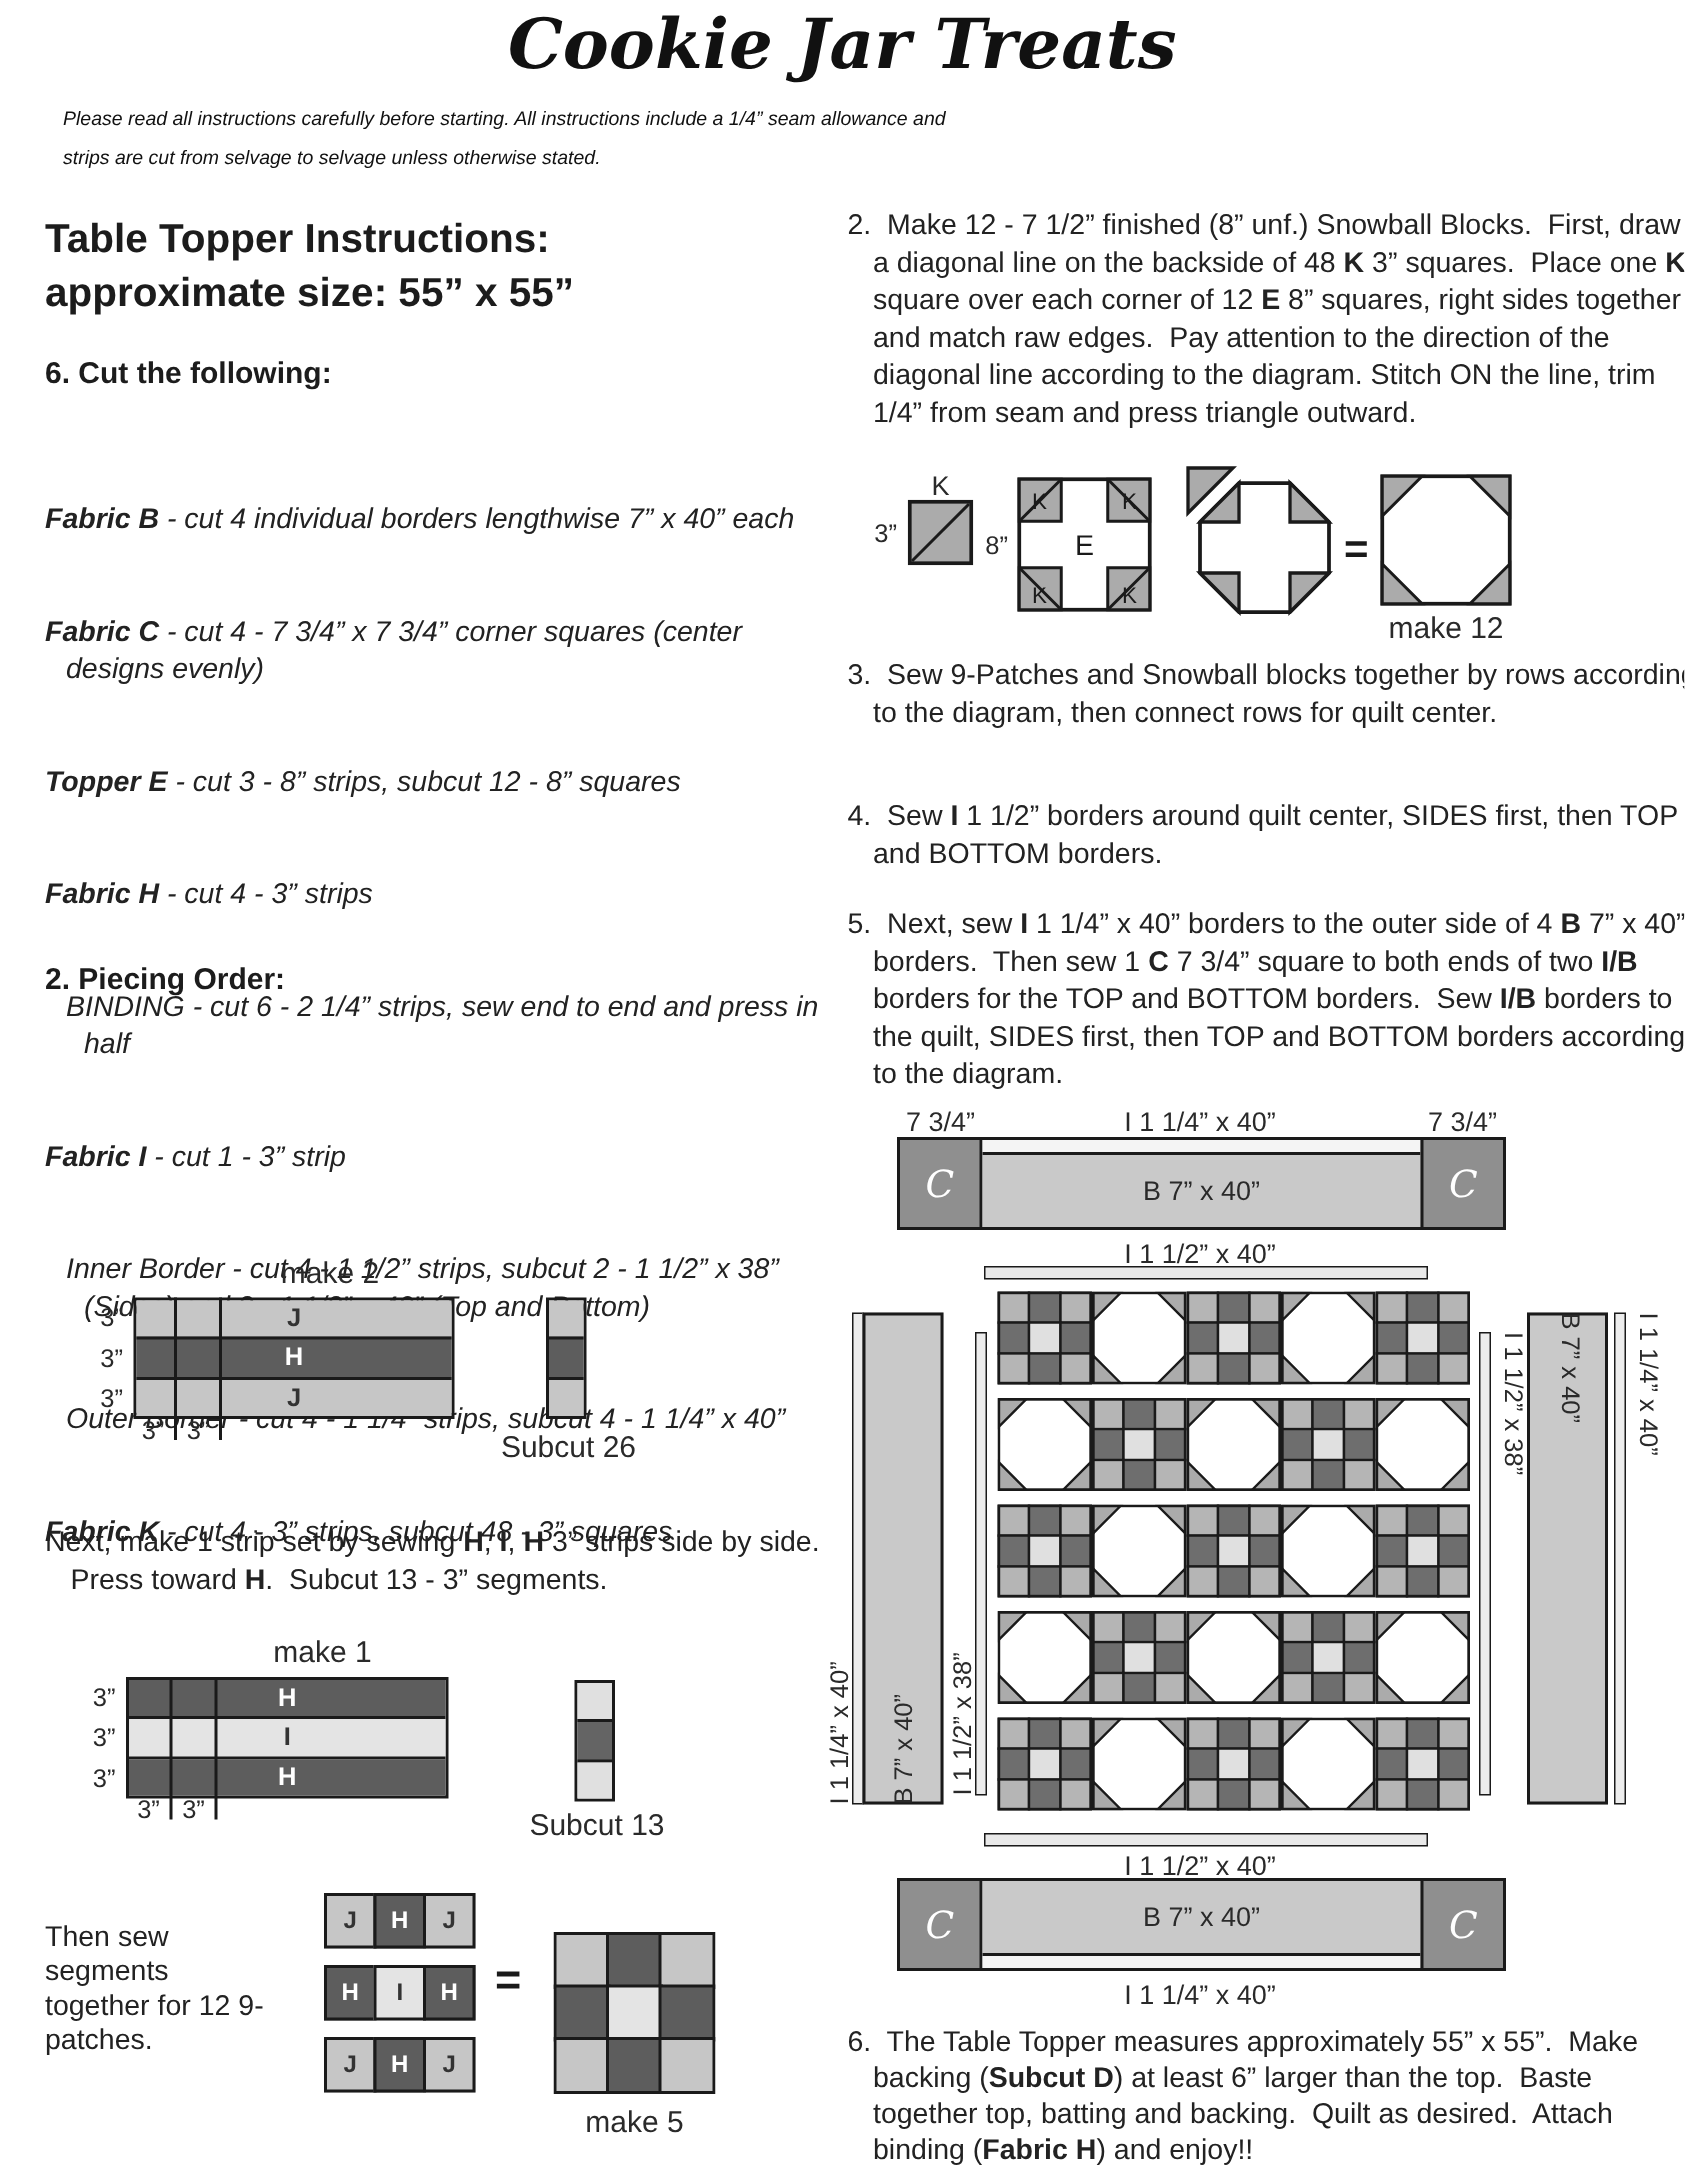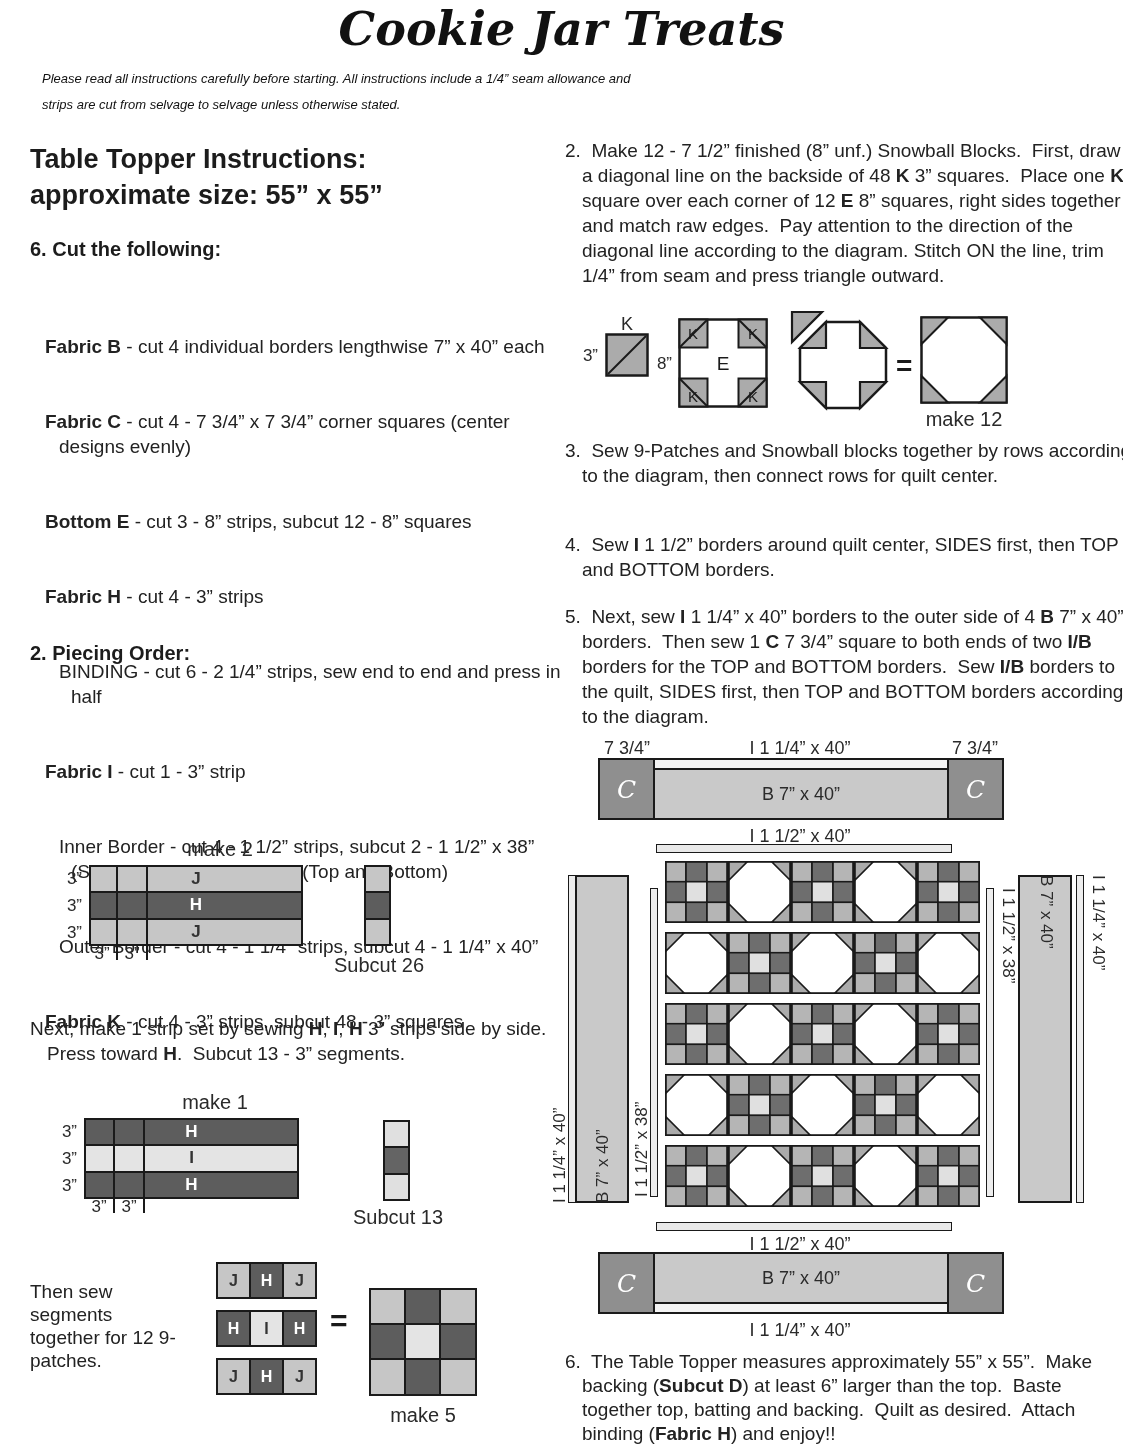--- a/index.html
+++ b/index.html
@@ -64,24 +64,24 @@
     <div>strips are cut from selvage to selvage unless otherwise stated.</div>
   </div>
 
   <div class="abs" style="left:14px;top:138px;width:535px;height:1309px;margin-left:16px;">
 
     <div class="abs h-main" style="left:0;top:6px;">Table Topper Instructions:</div>
     <div class="abs h-main" style="left:0;top:42px;">approximate size: 55” x 55”</div>
 
     <div class="abs h-sub" style="left:0;top:100px;">6.  Cut the following:</div>
 
-    <div class="abs cutlist" style="left:15px;top:146px;width:535px;">
+    <div class="abs cutlist" style="left:0;top:146px;width:535px;font-style:italic;">
       <div class="cut-item"><span class="b">Fabric B</span><span> - cut 4 individual borders lengthwise 7” x 40” each</span></div>
       <div class="cut-item"><span class="b">Fabric C</span><span> - cut 4 - 7 3/4” x 7 3/4” corner squares (center designs evenly)</span></div>
-      <div class="cut-item"><span class="b">Bottom E</span><span> - cut 3 - 8” strips, subcut 12 - 8” squares</span></div>
+      <div class="cut-item"><span class="b">Topper E</span><span> - cut 3 - 8” strips, subcut 12 - 8” squares</span></div>
       <div class="cut-item"><span class="b">Fabric H</span><span> - cut 4 - 3” strips</span></div>
       <div class="cut-sub">BINDING - cut 6 - 2 1/4” strips, sew end to end and press in half</div>
       <div class="cut-item"><span class="b">Fabric I</span><span> - cut 1 - 3” strip</span></div>
       <div class="cut-sub">Inner Border - cut 4 - 1 1/2” strips, subcut 2 - 1 1/2” x 38” (Sides) and 2 - 1 1/2” x 40” (Top and Bottom)</div>
       <div class="cut-sub">Outer Border - cut 4 - 1 1/4” strips, subcut 4 - 1 1/4” x 40”</div>
       <div class="cut-item"><span class="b">Fabric K</span><span> - cut 4 - 3” strips, subcut 48 - 3” squares</span></div>
     </div>
 
     <div class="abs h-sub" style="left:0;top:504px;">2.  Piecing Order:</div>
 

